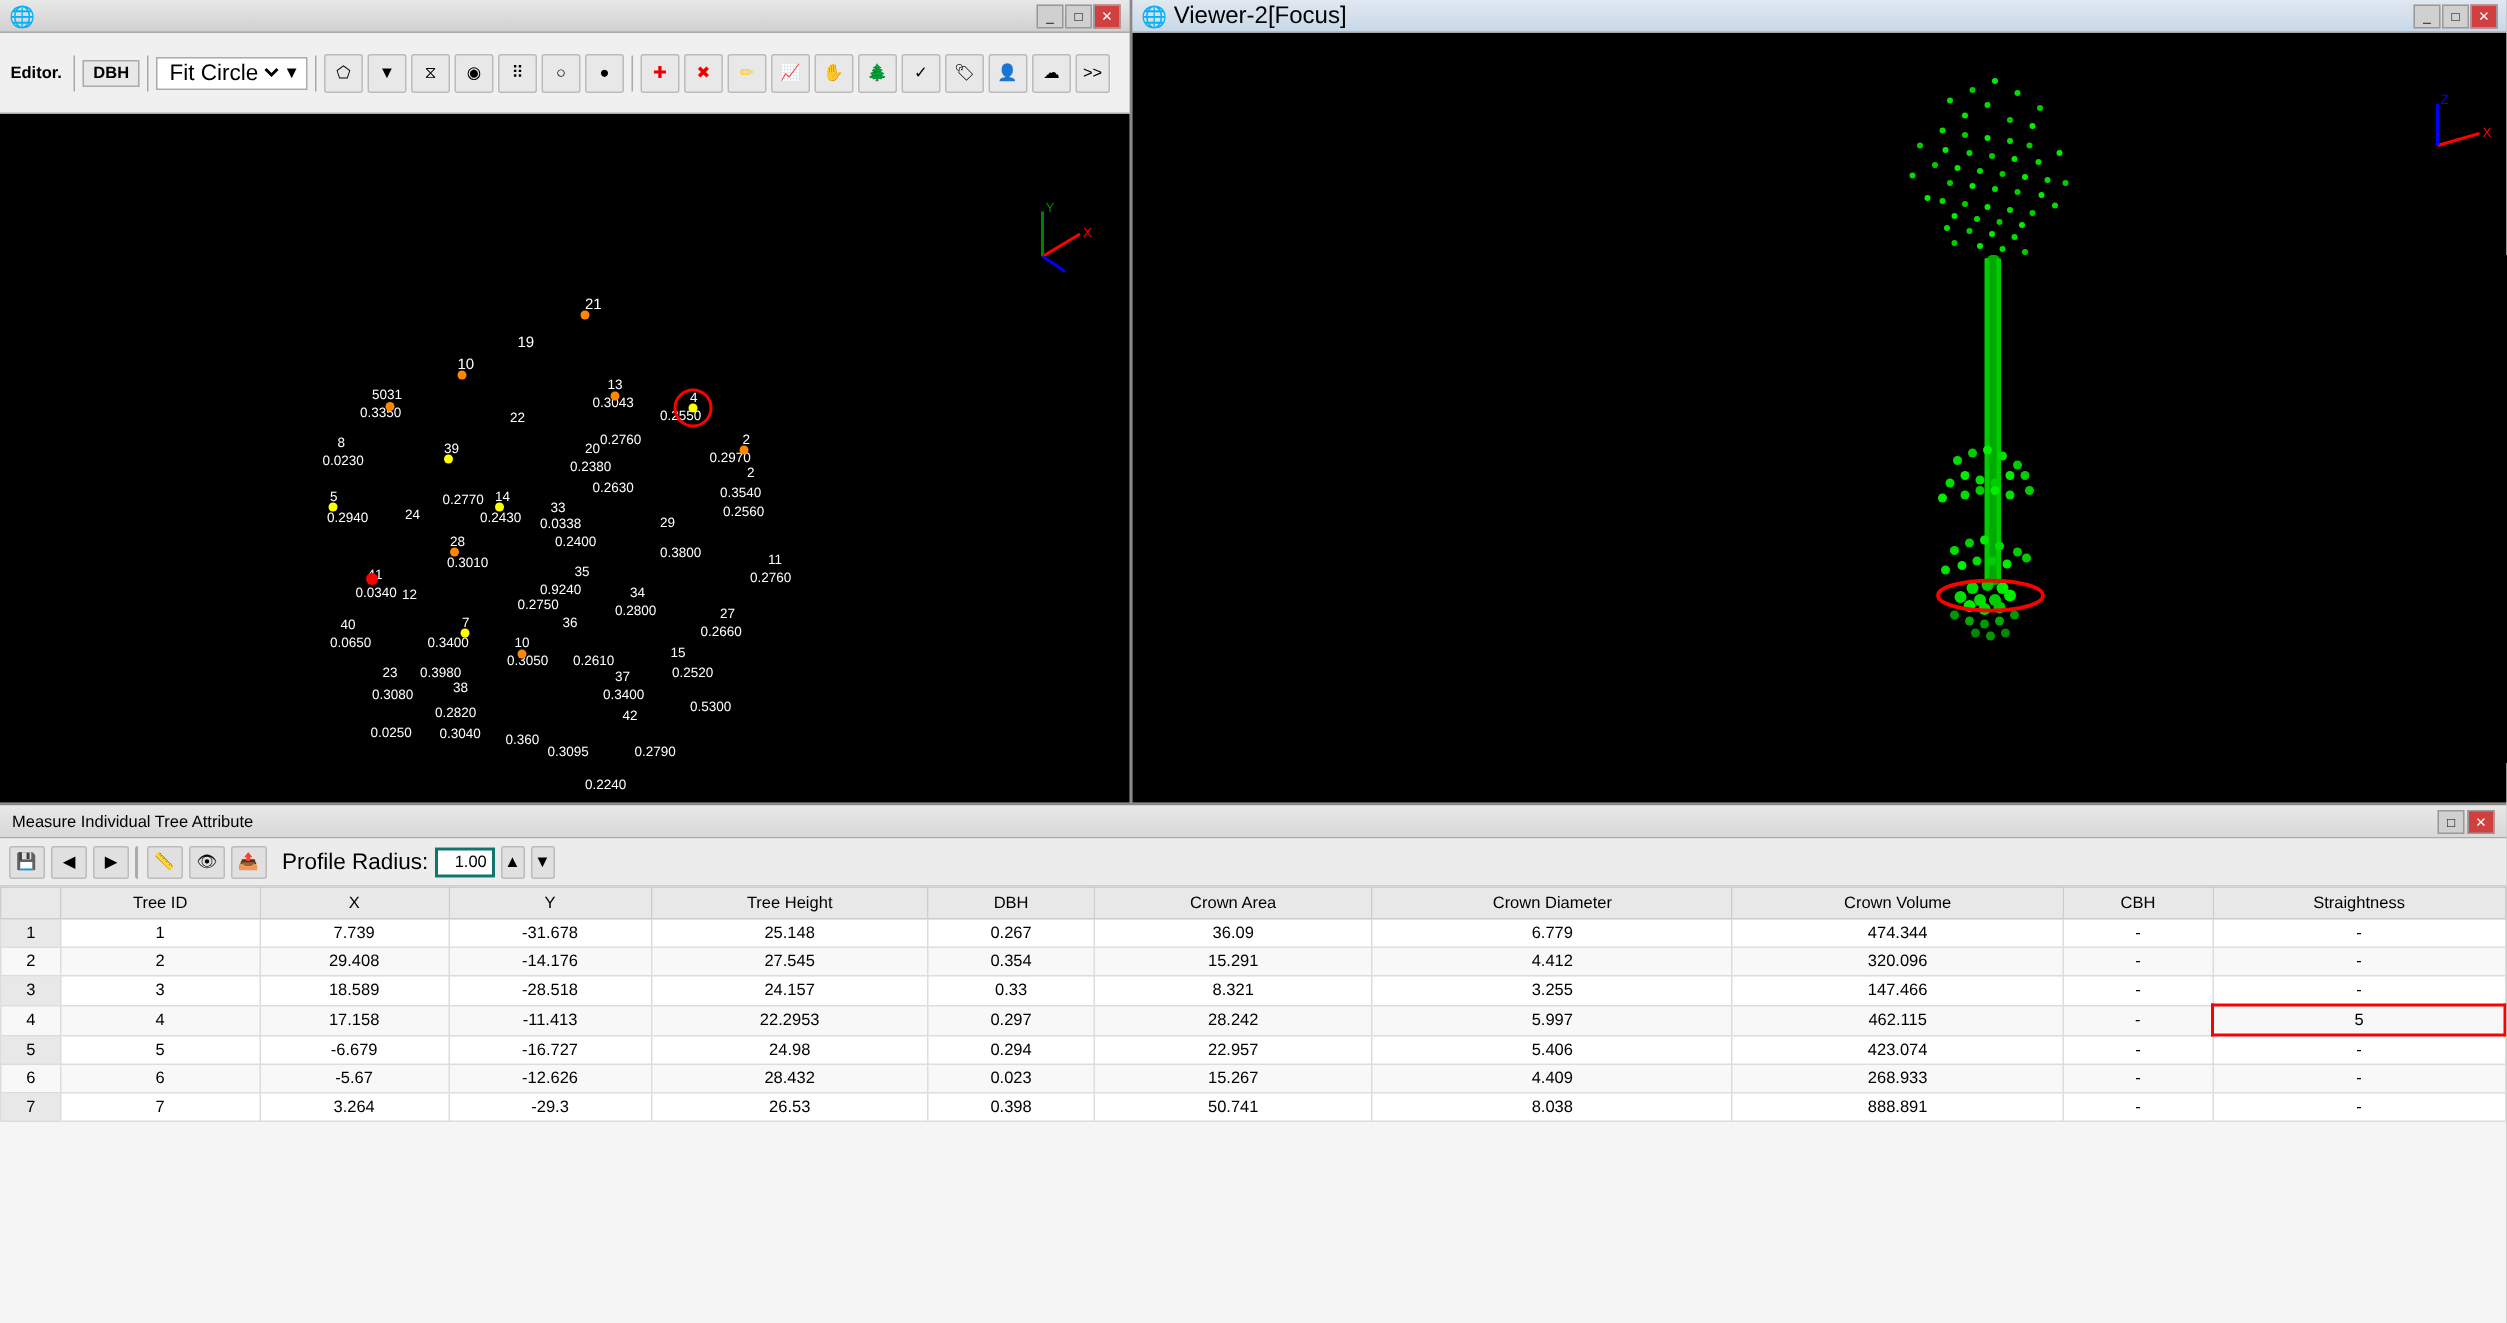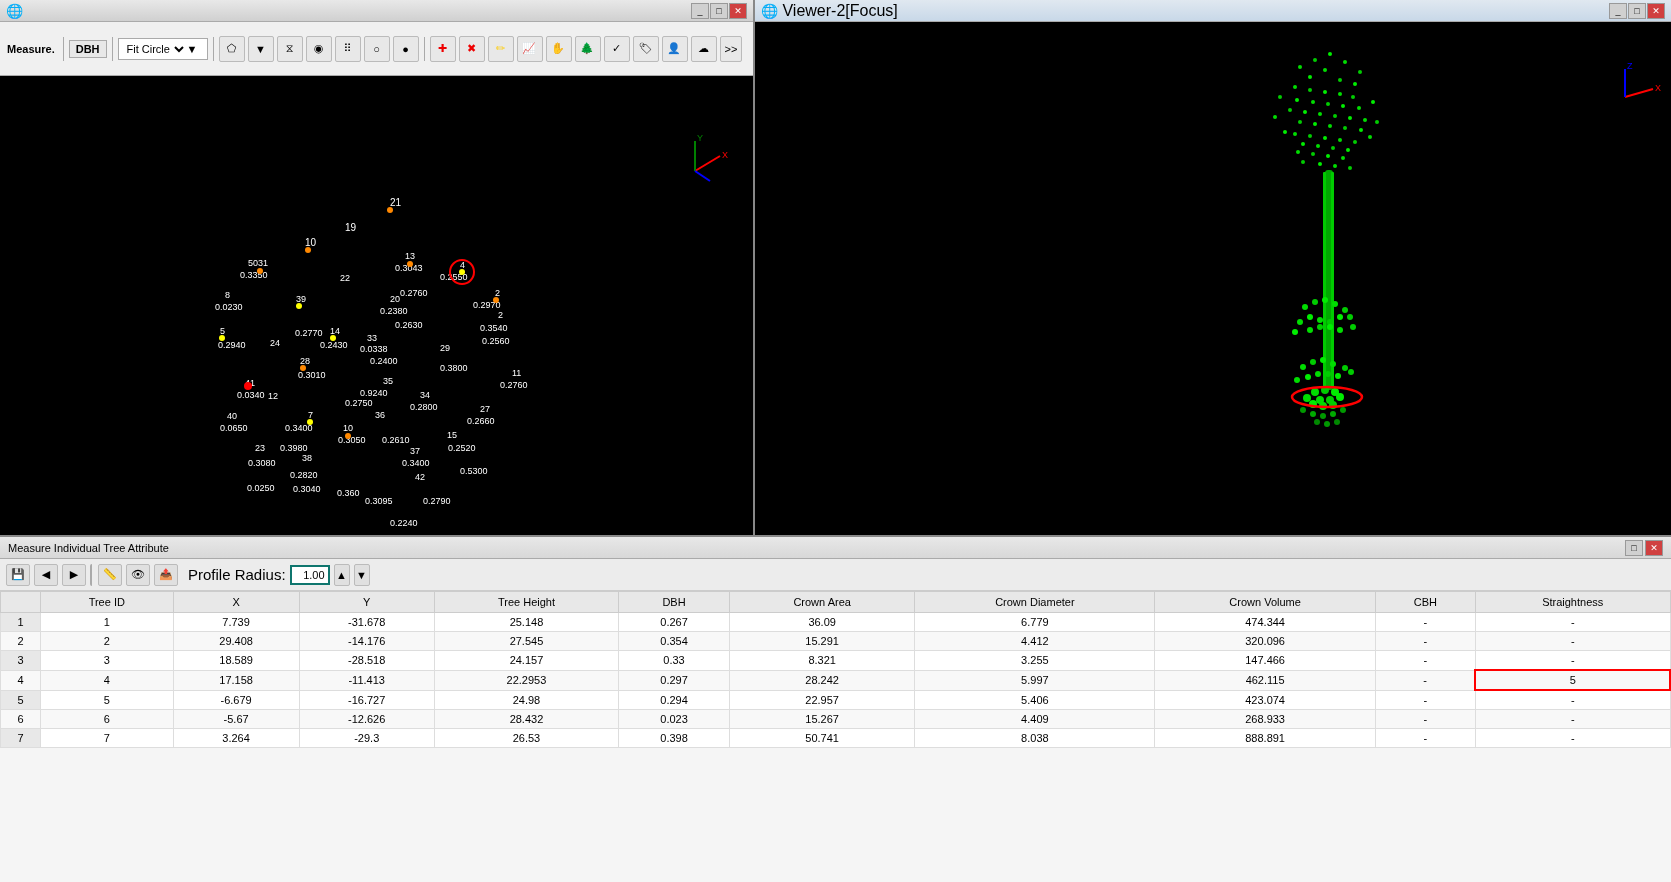--- a/index.html
+++ b/index.html
@@ -64,21 +64,21 @@
       display: flex; align-items: center;
       background: white;
       border: 1px solid #aaa;
       height: 22px;
       padding: 0 4px;
       font-size: 11px;
       cursor: pointer;
       min-width: 90px;
     }
     .dropdown-control select {
-      border: none; background: transparent; font-size: 11px; outline: none; cursor: pointer;
+      border: none; background: transparent; font-size: 15px; outline: none; cursor: pointer;
     }
 
     .viewer-canvas {
       background: #000;
       flex: 1;
       position: relative;
       overflow: hidden;
     }
 
     
@@ -207,21 +207,21 @@
         <span style="font-size:14px;">🌐</span>
       </div>
       <div class="title-bar-controls">
         <div class="title-btn">_</div>
         <div class="title-btn">□</div>
         <div class="title-btn close">✕</div>
       </div>
     </div>
 
     <div class="viewer-toolbar">
-      <span class="toolbar-label">Measure.</span>
+      <span class="toolbar-label">Editor.</span>
       <div class="toolbar-separator"></div>
       <span class="dbh-label">DBH</span>
       <div class="toolbar-separator"></div>
 
       <div class="dropdown-control">
         <select>
           <option>Fit Circle</option>
           <option>Manual</option>
           <option>Auto</option>
         </select>

